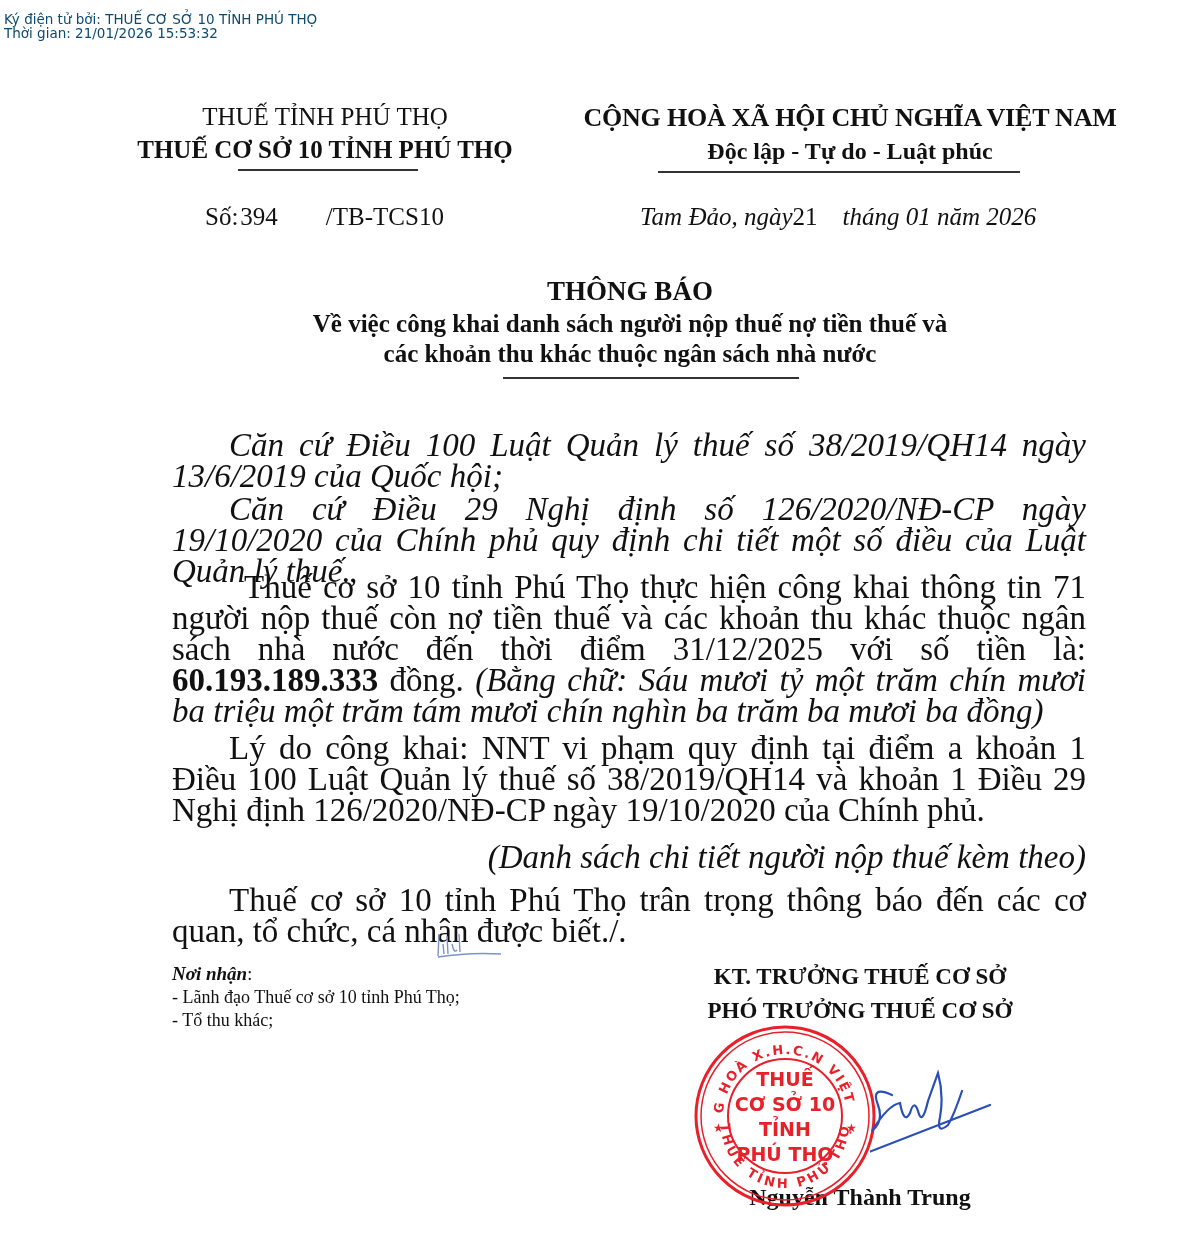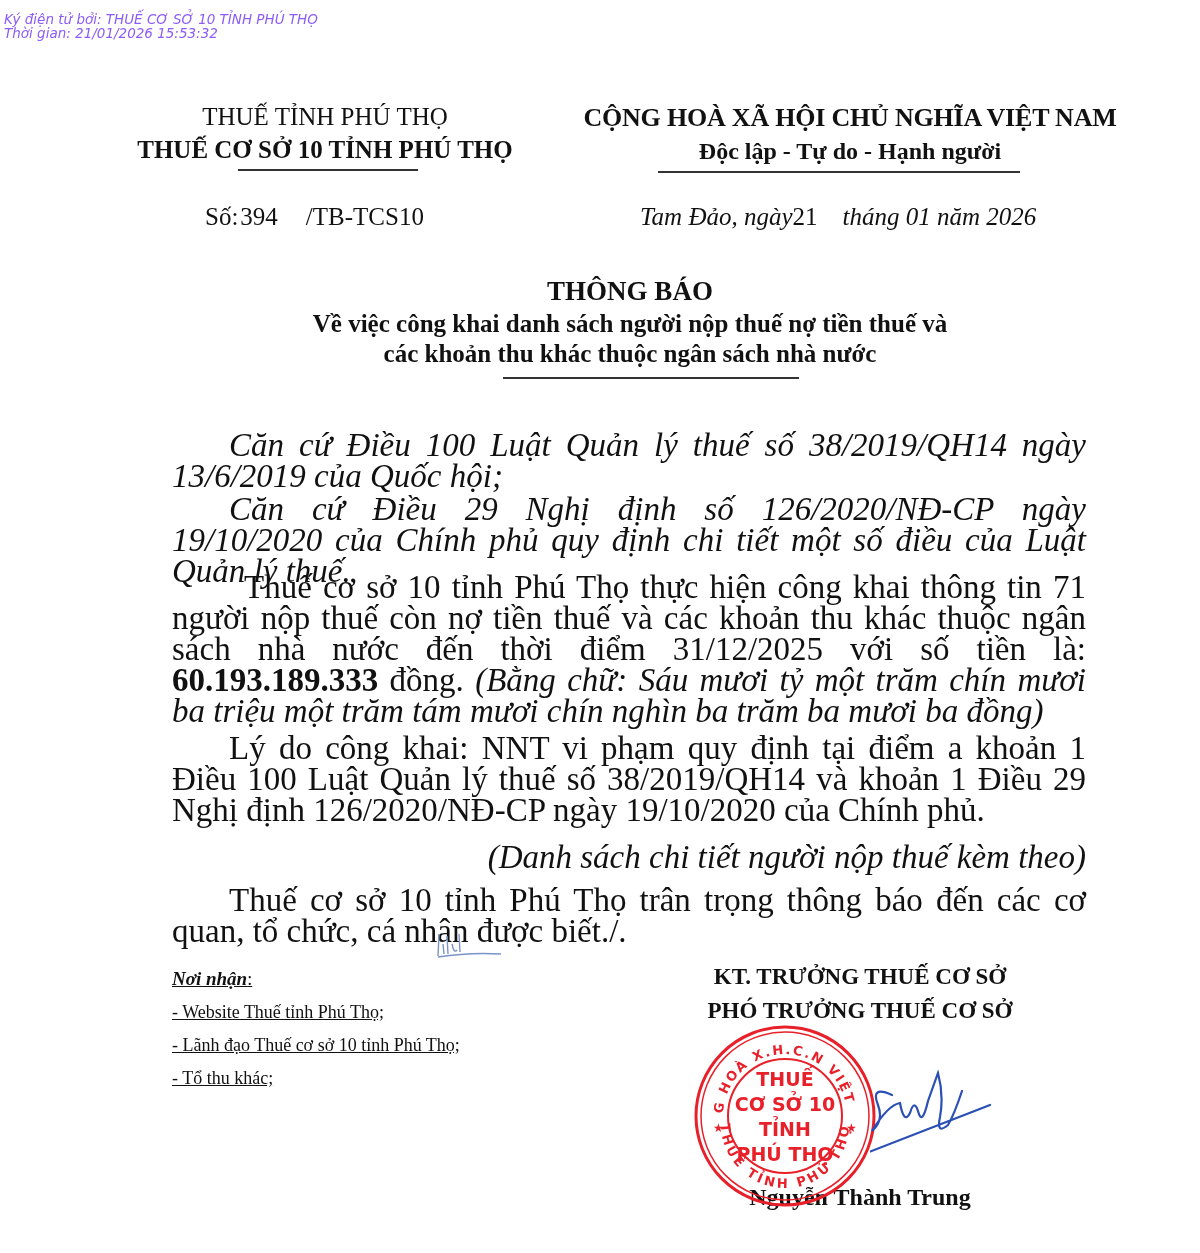--- a/index.html
+++ b/index.html
@@ -2,57 +2,57 @@
 <html><head>
 <meta charset="utf-8">
 <style>
   html, body { margin:0; padding:0; }
   body {
     width:1200px; height:1253px; background:#ffffff; position:relative; overflow:hidden;
     font-family:"Liberation Serif", serif; color:#111;
   }
   .abs { position:absolute; }
   .esign {
-    left:4px; top:12px; color:#8b5cf6; font-family:"DejaVu Sans", sans-serif;
-    font-size:13.5px; line-height:14px;font-style:italic;
+    left:4px; top:12px; color:#0c4a6e; font-family:"DejaVu Sans", sans-serif;
+    font-size:13.5px; line-height:14px;
   }
   .center { text-align:center; }
   .bold { font-weight:bold; }
   .ital { font-style:italic; }
 
   .agency-parent { left:130px; top:103px; width:390px; font-size:25px; }
   .agency-name { left:120px; top:136px; width:410px; font-size:25px; font-weight:bold; }
   .agency-rule { left:238px; top:169px; width:180px; height:2px; background:#333; }
 
   .nation { left:560px; top:103px; width:580px; font-size:26px; font-weight:bold; letter-spacing:-0.2px; }
   .motto { left:560px; top:138px; width:580px; font-size:24px; font-weight:bold; }
   .motto-rule { left:658px; top:171px; width:362px; height:2px; background:#333; }
 
   .docno { left:205px; top:203px; font-size:25px; }
   .docno .num { margin-left:2px; }
-  .docno .suffix { margin-left:28px; }
+  .docno .suffix { margin-left:48px; }
   .dateline { left:640px; top:203px; font-size:25px; font-style:italic; }
   .dateline .day { font-style:normal; }
 
   .title { left:260px; top:276px; width:740px; font-size:27px; font-weight:bold; }
   .subtitle { left:240px; top:309px; width:780px; font-size:25px; font-weight:bold; line-height:30px; }
   .title-rule { left:503px; top:377px; width:296px; height:2px; background:#333; }
 
   .body-text {
     left:172px; width:914px; font-size:33px; line-height:31px; text-align:justify;
   }
   .indent { text-indent:57px; }
   .p1 { top:430px; font-style:italic; }
   .p2 { top:494px; font-style:italic; }
   .p3 { top:572px; text-indent:72px; }
   .p4 { top:733px; text-indent:57px; }
   .p5 { top:842px; font-style:italic; text-align:right; left:172px; width:914px; }
   .p6 { top:885px; text-indent:57px; }
 
-  .recipients { left:172px; top:962px; font-size:18px; line-height:33px;text-decoration:underline; }
+  .recipients { left:172px; top:962px; font-size:18px; line-height:23px; }
   .recipients .hdr { font-weight:bold; font-style:italic; font-size:19px; }
 
   .signer-title { left:660px; top:960px; width:400px; font-size:23px; font-weight:bold; line-height:34px; }
   .signer-name { left:700px; top:1184px; width:320px; font-size:24px; font-weight:bold; }
 
   .stamp { left:693px; top:1024px; width:184px; height:184px; }
   .sig { left:870px; top:1055px; width:130px; height:100px; }
   .initials { left:435px; top:930px; width:70px; height:30px; }
 </style>
 </head>
@@ -61,21 +61,21 @@
 <div class="abs esign">
   <div>Ký điện tử bởi: THUẾ CƠ SỞ 10 TỈNH PHÚ THỌ</div>
   <div>Thời gian: 21/01/2026 15:53:32</div>
 </div>
 
 <div class="abs center agency-parent">THUẾ TỈNH PHÚ THỌ</div>
 <div class="abs center agency-name">THUẾ CƠ SỞ 10 TỈNH PHÚ THỌ</div>
 <div class="abs agency-rule"></div>
 
 <div class="abs center nation">CỘNG HOÀ XÃ HỘI CHỦ NGHĨA VIỆT NAM</div>
-<div class="abs center motto">Độc lập - Tự do - Hạnh người</div>
+<div class="abs center motto">Độc lập - Tự do - Luật phúc</div>
 <div class="abs motto-rule"></div>
 
 <div class="abs docno">
   <span>Số:</span><span class="num">394</span><span class="suffix">/TB-TCS10</span>
 </div>
 
 <div class="abs dateline">
   <span>Tam Đảo, ngày</span><span class="day">21</span>&nbsp;&nbsp;&nbsp;&nbsp;<span>tháng 01 năm 2026</span>
 </div>
 
@@ -96,21 +96,20 @@
 <div class="abs body-text p4">Lý do công khai: NNT vi phạm quy định tại điểm a khoản 1 Điều 100 Luật Quản lý thuế số 38/2019/QH14 và  khoản 1 Điều 29 Nghị định 126/2020/NĐ-CP ngày 19/10/2020 của Chính phủ.</div>
 <div class="abs body-text p5">(Danh sách chi tiết người nộp thuế kèm theo)</div>
 <div class="abs body-text p6">Thuế cơ sở 10 tỉnh Phú Thọ trân trọng thông báo đến các cơ quan, tổ chức, cá nhân được biết./.</div>
 
 <svg class="abs initials" viewBox="0 0 70 30">
   <path d="M4 4 L3 26 M8 14 L9 24 M12 6 L13 24 M17 14 Q19 24 22 20 M24 4 L25 22 M3 27 Q35 22 66 24" stroke="#7a93c9" stroke-width="1.4" fill="none"></path>
 </svg>
 
 <div class="abs recipients">
   <div><span class="hdr">Nơi nhận</span><span>:</span></div>
-  <div>- Website Thuế tỉnh Phú Thọ;</div>
   <div>- Lãnh đạo Thuế cơ sở 10 tỉnh Phú Thọ;</div>
   <div>- Tổ thu khác;</div>
 </div>
 
 <div class="abs center signer-title">
   <div>KT. TRƯỞNG THUẾ CƠ SỞ</div>
   <div>PHÓ TRƯỞNG THUẾ CƠ SỞ</div>
 </div>
 
 <div class="abs center signer-name">Nguyễn Thành Trung</div>

